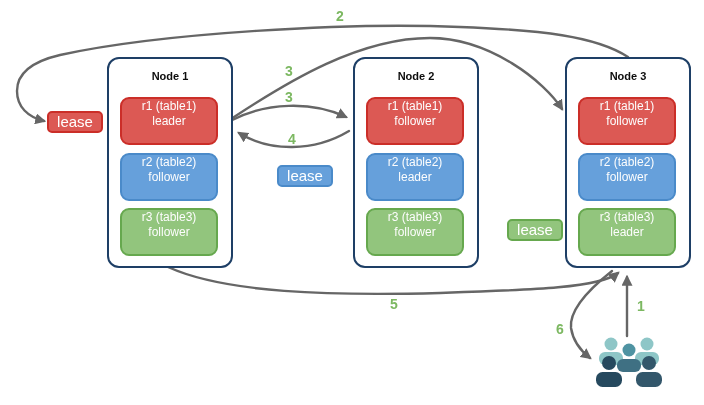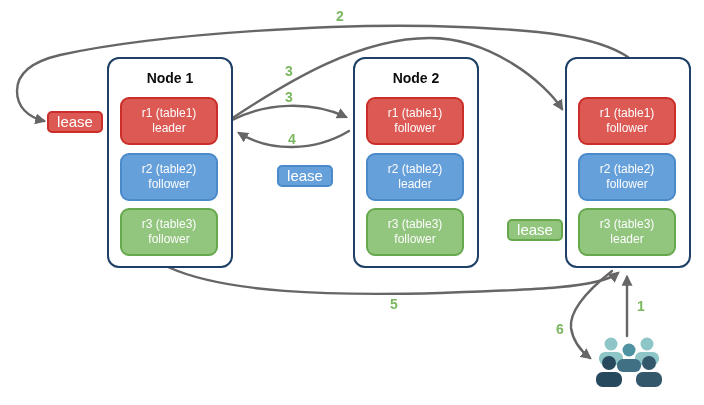--- a/index.html
+++ b/index.html
@@ -8,26 +8,26 @@
     font-family:"Liberation Sans", sans-serif;
   }
   .arrow-layer{position:absolute;left:0;top:0;width:704px;height:405px;pointer-events:none;}
   .arrow{fill:none;stroke-width:2.4;stroke-linecap:round;}
 
   .node{
     position:absolute;top:57px;width:126px;height:211px;background:#fff;
     border:2px solid #1e3f66;border-radius:12px;box-sizing:border-box;
   }
   .node-title{
-    text-align:center;margin-top:11px;font-weight:bold;font-size:14px;color:#0d0d0d;
+    text-align:center;margin-top:11px;font-weight:bold;font-size:11px;color:#0d0d0d;
   }
   .replica{
     position:absolute;left:11px;width:98px;height:48px;border-radius:9px;
     border:2px solid transparent;color:#fdfdfd;font-size:12px;text-align:center;
-    display:flex;flex-direction:column;justify-content:center;line-height:1.28;
+    display:flex;flex-direction:column;justify-content:flex-start;line-height:1.28;
     box-sizing:border-box;
   }
   .pos-r1{top:38px}.pos-r2{top:94px}.pos-r3{top:149px}
 
   .lease{
     position:absolute;width:56px;height:22px;border:2px solid transparent;border-radius:5px;
     color:#fff;font-size:15px;text-align:center;line-height:18px;box-sizing:border-box;
   }
   .lease-red{left:47px;top:111px}
   .lease-blue{left:277px;top:165px}
@@ -92,20 +92,21 @@
       <span>r2 (table2)</span>
       <span>leader</span>
     </div>
     <div class="replica pos-r3" style="background: rgb(146, 197, 125); border-color: rgb(102, 168, 78);">
       <span>r3 (table3)</span>
       <span>follower</span>
     </div>
   </div>
 
   <div class="node" style="left: 565px; border-color: rgb(30, 63, 102);">
+    <div class="node-title">Node 3</div>
     <div class="replica pos-r1" style="background: rgb(220, 89, 84); border-color: rgb(203, 46, 40);">
       <span>r1 (table1)</span>
       <span>follower</span>
     </div>
     <div class="replica pos-r2" style="background: rgb(102, 160, 219); border-color: rgb(74, 138, 201);">
       <span>r2 (table2)</span>
       <span>follower</span>
     </div>
     <div class="replica pos-r3" style="background: rgb(146, 197, 125); border-color: rgb(102, 168, 78);">
       <span>r3 (table3)</span>

